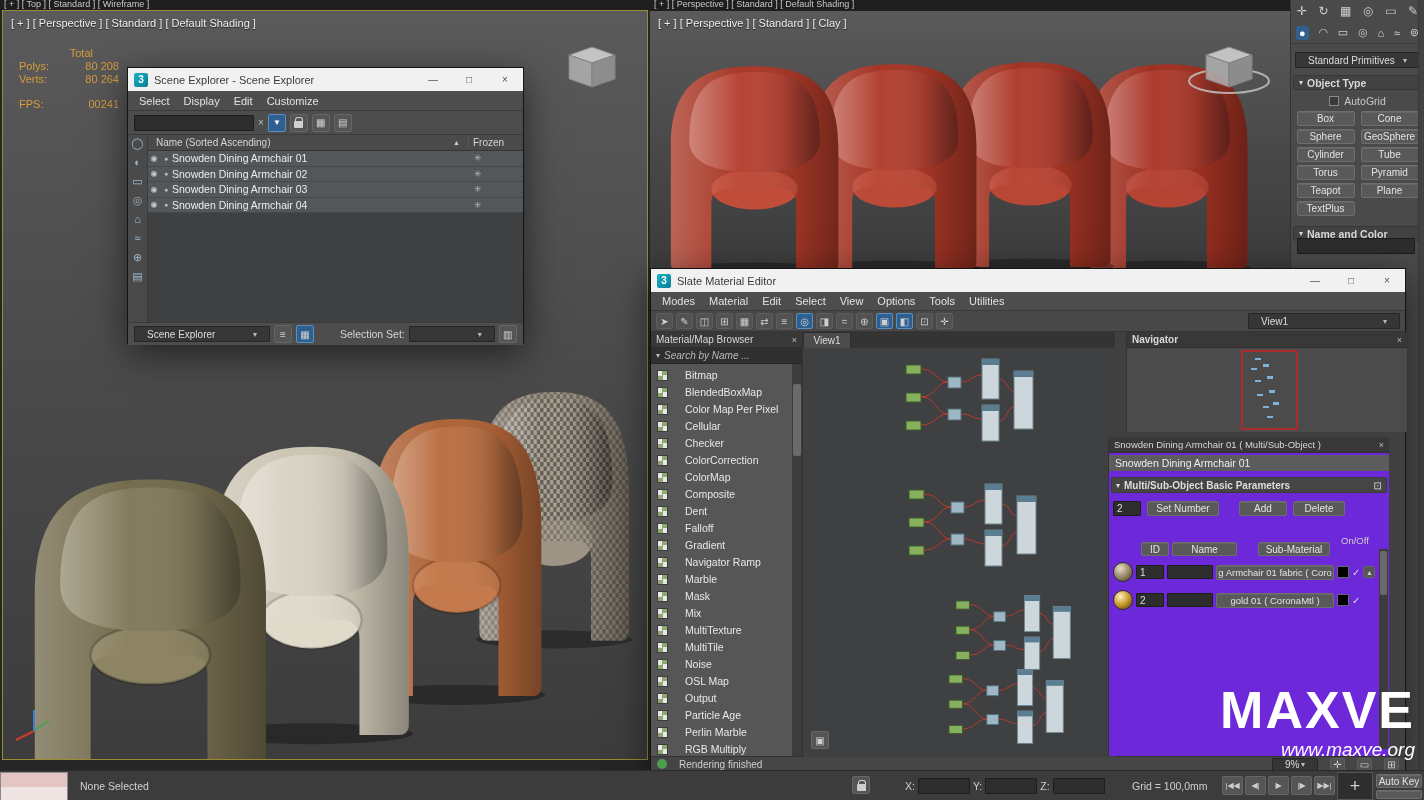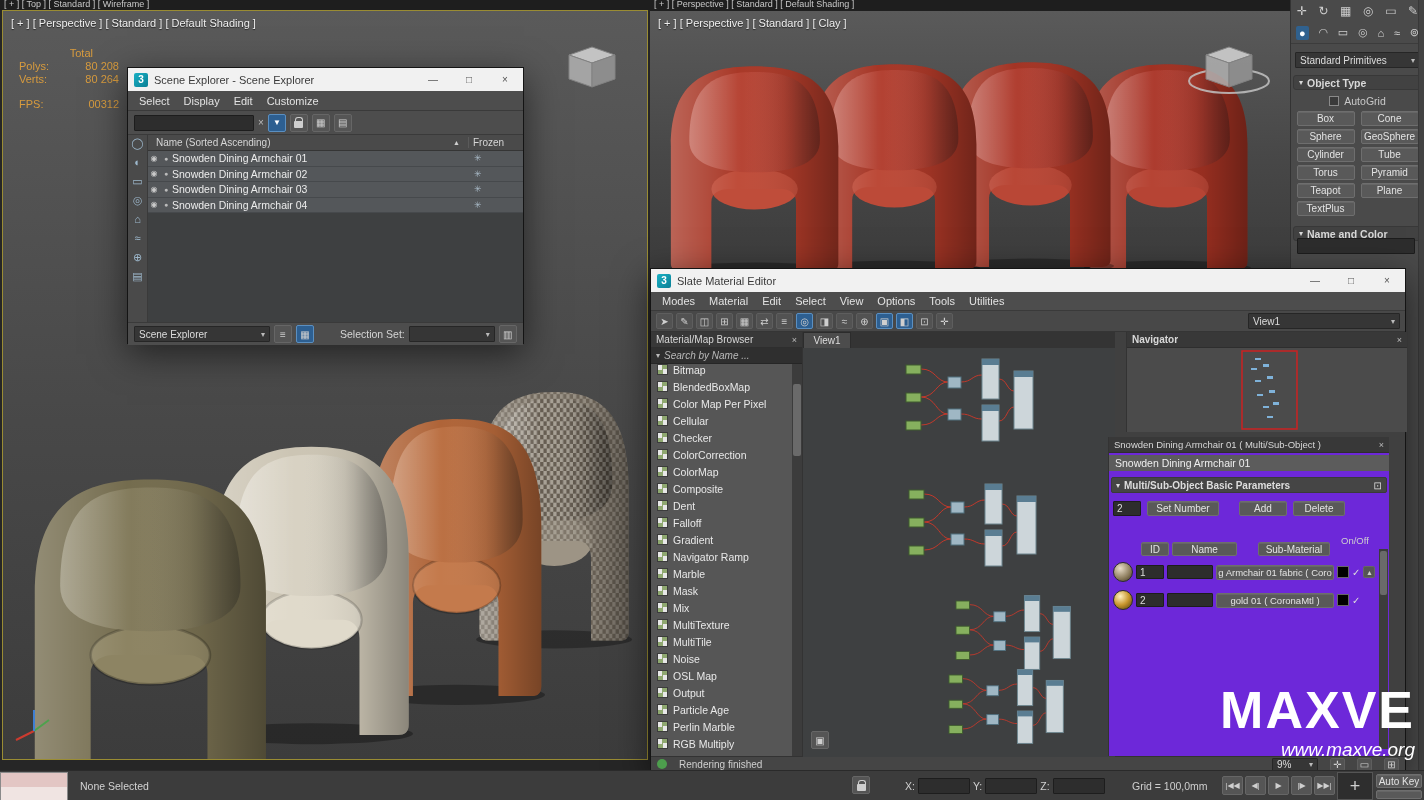--- a/index.html
+++ b/index.html
@@ -2,21 +2,21 @@
 <html><head>
 <meta charset="utf-8">
 <style>
   *{margin:0;padding:0;box-sizing:border-box}
   html,body{width:1424px;height:800px;overflow:hidden}
   body{background:#262626;font-family:"Liberation Sans",sans-serif;color:#dcdcdc;font-size:11px;position:relative}
   .abs{position:absolute}
   
   .btn3d{background:#595959;border:1px solid #6e6e6e;border-radius:2px;color:#e3e3e3;font-size:10px;text-align:center;line-height:13px;box-shadow:inset 0 1px 0 rgba(255,255,255,.08)}
   .input-dark{background:#2d2d2d;border:1px solid #1d1d1d;color:#ddd;font-size:10px;border-radius:1px;padding:0 3px;font-family:"Liberation Sans",sans-serif}
-  .combo{background:#363636;border:1px solid #262626;color:#ddd;font-size:10px;display:flex;align-items:center;padding:0 4px;border-radius:1px}
+  .combo{background:#363636;border:1px solid #262626;color:#ddd;font-size:10px;display:flex;align-items:center;padding:0 12px;border-radius:1px}
   .combo .arrow{margin-left:auto;font-size:8px;color:#bbb}
   .icon-btn{width:18px;height:18px;background:#555;border:1px solid #666;border-radius:2px;display:flex;align-items:center;justify-content:center;font-size:10px;color:#cfcfcf}
   .icon-btn.blue{background:#2d5f91;border-color:#5b8fc0}
   .titlebar{height:23px;background:#f1f1f1;color:#3a3a3a;display:flex;align-items:center;padding:0 0 0 6px;gap:6px;font-size:11px}
   .title-btns{margin-left:auto;display:flex;height:100%}
   .tbtn{width:36px;height:100%;display:flex;align-items:center;justify-content:center;color:#555;font-size:10px}
   .logo{width:14px;height:14px;background:linear-gradient(135deg,#19b0c4,#0a7f95);border-radius:2px;color:#fff;font-weight:bold;font-size:10px;display:flex;align-items:center;justify-content:center}
   .menubar{background:#4d4d4d;display:flex;align-items:center;padding:0 4px;border-bottom:1px solid #3a3a3a}
   .menu-item{padding:2px 7px;color:#e2e2e2;font-size:11px}
   .rollout{background:#424242;border:1px solid #383838;border-radius:3px;color:#d8d8d8;font-weight:bold;font-size:10.5px;display:flex;align-items:center;padding:0 5px;gap:4px}
@@ -59,21 +59,21 @@
   .sme{left:650px;top:268px;width:756px;height:502px;background:#454545}
   .sme-toolbar{height:21px;background:#484848;border-bottom:1px solid #353535;display:flex;align-items:center;gap:3px;padding:0 5px}
   .sme-tb-ic{width:17px;height:16px;display:flex;align-items:center;justify-content:center;font-size:10px;color:#cfcfcf;background:#525252;border:1px solid #5e5e5e;border-radius:2px}
   .sme-tb-ic.blue{background:#2d5f91;border-color:#5b8fc0}
   .sme-content{position:relative;height:424px;background:#404040}
   .panel-title{height:16px;background:#383838;display:flex;align-items:center;padding:0 5px;font-size:10px;color:#d8d8d8;border-bottom:1px solid #2e2e2e}
   .panel-title .x{margin-left:auto;color:#bbb;font-size:9px}
   .browser{position:absolute;left:0;top:0;width:152px;height:424px;border-right:1px solid #333;display:flex;flex-direction:column}
   .search-row{height:16px;background:#2f2f2f;display:flex;align-items:center;gap:4px;padding:0 5px;font-size:10px;color:#b9b9b9;font-style:italic;border-bottom:1px solid #262626}
   .mat-list{flex:1;background:#565656;position:relative;overflow:hidden}
-  .mat-item{height:17px;display:flex;align-items:flex-start;gap:5px;padding:0 4px 0 6px;font-size:10.5px;color:#e8e8e8}
+  .mat-item{height:17px;display:flex;align-items:flex-end;gap:17px;padding:0 4px 0 6px;font-size:10.5px;color:#e8e8e8}
   .mat-scroll{position:absolute;right:0;top:0;width:10px;height:100%;background:#3c3c3c}
   .mat-scroll .thumb{position:absolute;left:1px;top:20px;width:8px;height:72px;background:#6a6a6a;border-radius:2px}
   .viewarea{position:absolute;left:152px;top:0;width:312px;height:424px;display:flex;flex-direction:column}
   .tabstrip{height:17px;background:#343434;display:flex;align-items:flex-end}
   .tab{width:48px;height:16px;background:#4c4c4c;color:#ddd;font-size:10px;display:flex;align-items:center;justify-content:center;border:1px solid #2c2c2c;border-bottom:none}
   .canvas{flex:1;background:#3e4041;position:relative}
   .nav{position:absolute;left:475px;top:0;width:281px;height:100px;border-left:1px solid #333}
   .nav-body{height:84px;background:#4b4b4b;position:relative}
   .params{position:absolute;left:457px;top:105px;width:281px;height:319px;background:#6d28d9;border-left:1px solid #333}
   .p-name{height:16px;background:#5c5c5c;display:flex;align-items:center;padding:0 6px;font-size:10.5px;color:#eee;margin-top:2px}
@@ -160,21 +160,21 @@
     <div class="stat-row">
         <span>Polys:</span>
         <span>80 208</span>
       </div>
     <div class="stat-row">
         <span>Verts:</span>
         <span>80 264</span>
       </div>
     <div class="stat-row fps">
         <span>FPS:</span>
-        <span>00312</span>
+        <span>00241</span>
       </div>
   </div>
 
   <svg width="646" height="750" viewBox="0 0 646 750" style="position:absolute;left:0;top:0">
 
     <g transform="translate(465,338) scale(0.82,1.13)">
       <use href="#ch-shadow" fill="rgba(0,0,0,0.30)"></use>
       <use href="#ch-shell" fill="#8a8173"></use>
       <use href="#ch-seat" fill="#9d9485"></use>
       <use href="#ch-cushion" fill="#948b7c"></use>

